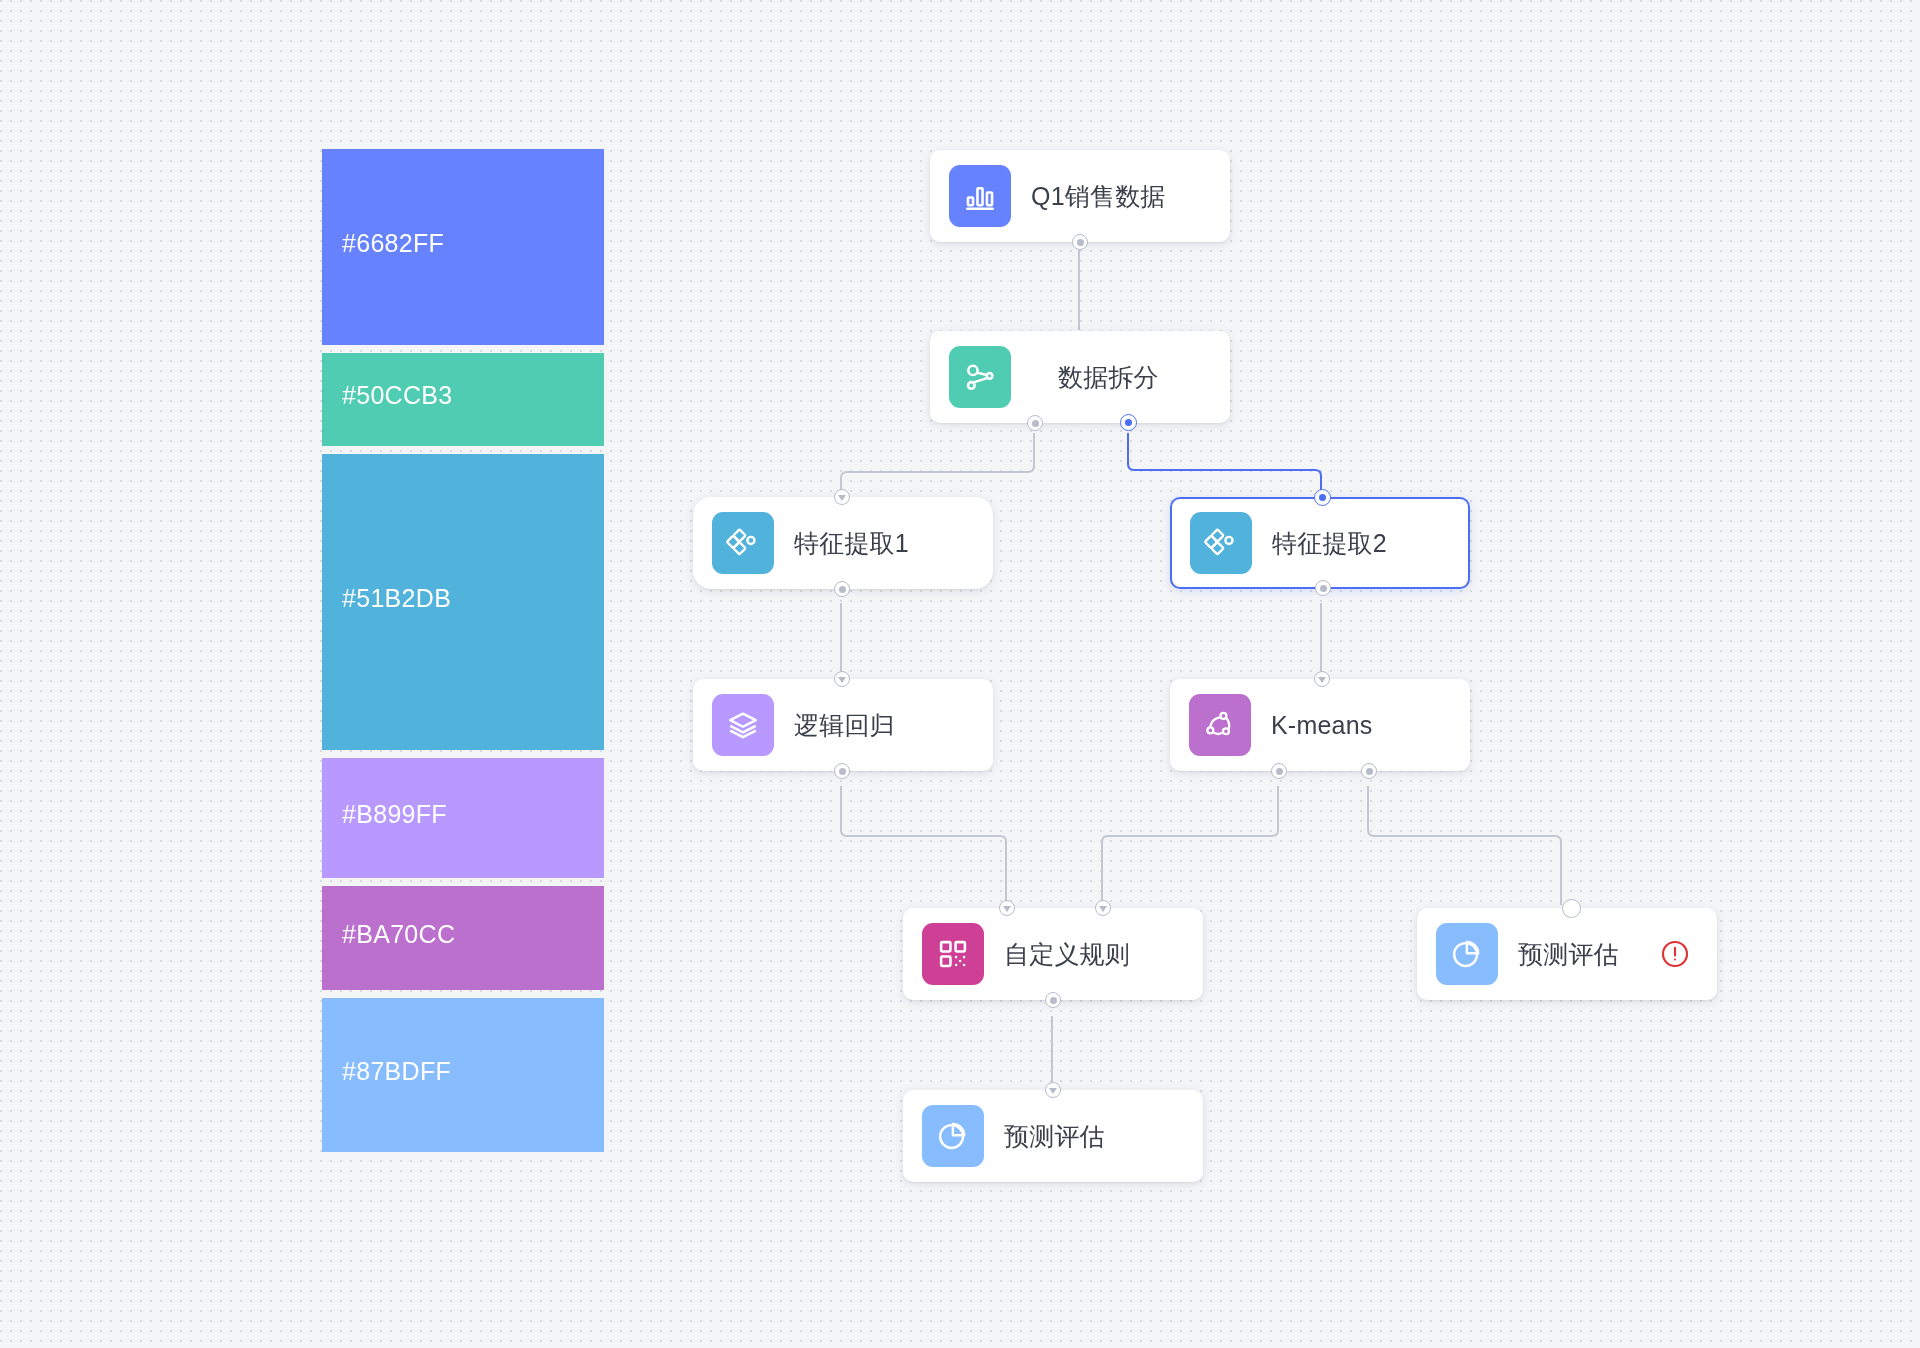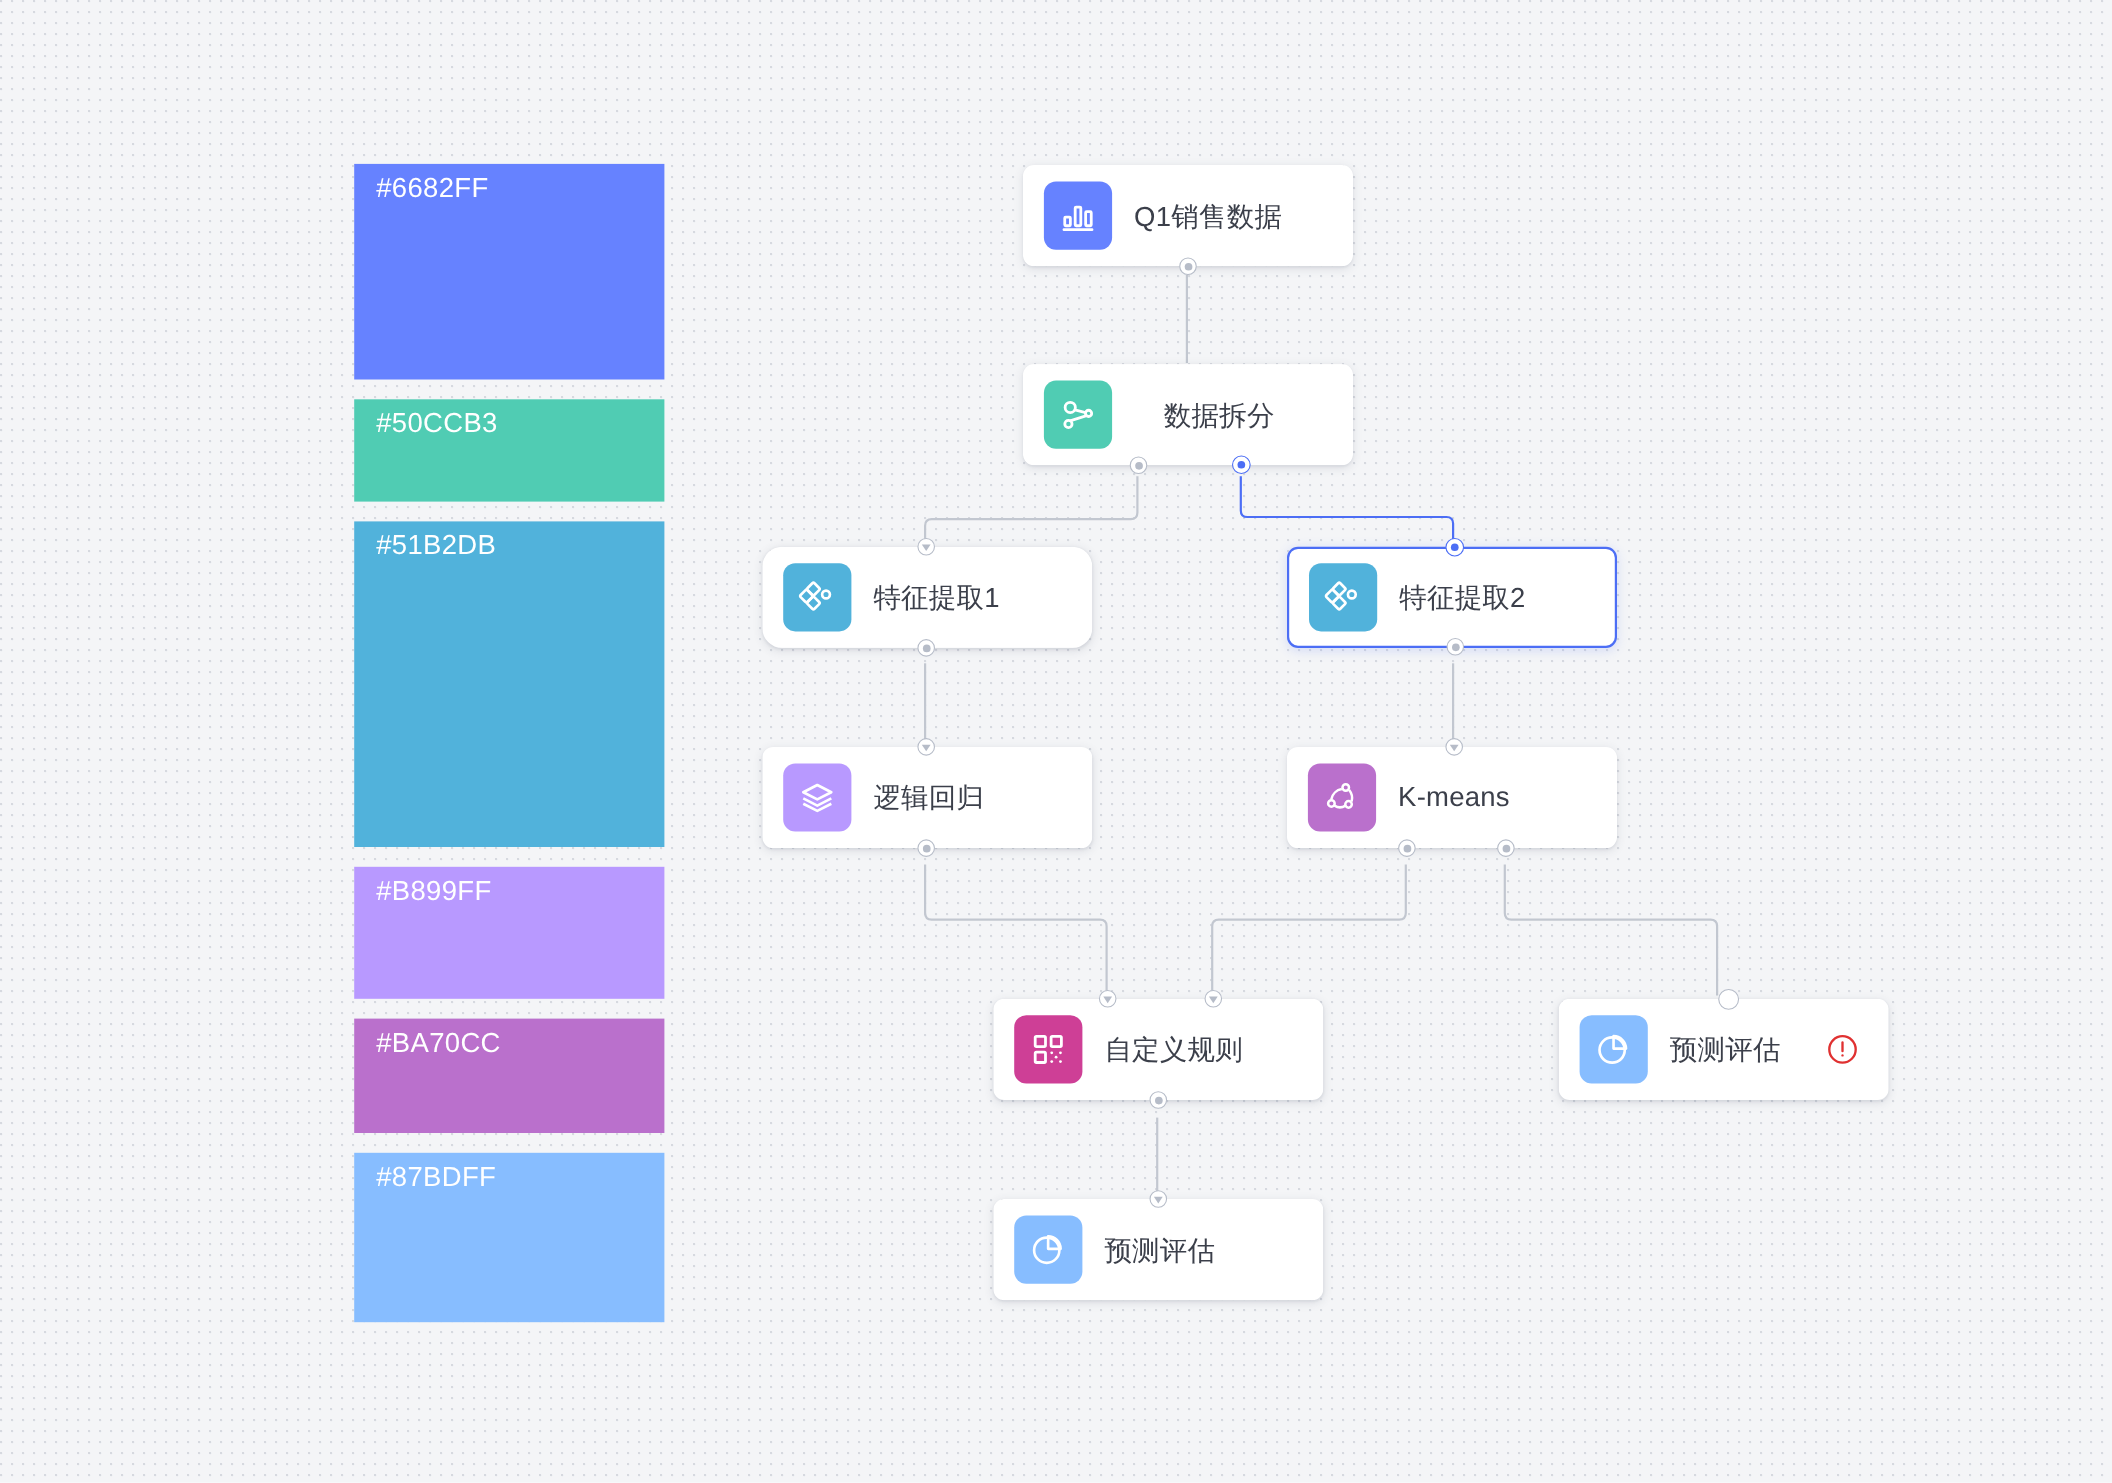--- a/index.html
+++ b/index.html
@@ -26,23 +26,23 @@
   
   #swatch-panel {
     position: absolute;
     left: 322px;
     top: 149px;
     width: 282px;
   }
   .swatch {
     position: relative;
     display: flex;
-    align-items: flex-start;
+    align-items: center;
     padding: 10px 0 18px 20px;
-    margin-bottom: 18px;
+    margin-bottom: 8px;
     color: #ffffff;
     font-size: 25px;
     letter-spacing: 0.3px;
     line-height: 1;
   }
   .swatch-label { pointer-events: none; }
 
   
   #edges {
     position: absolute;

